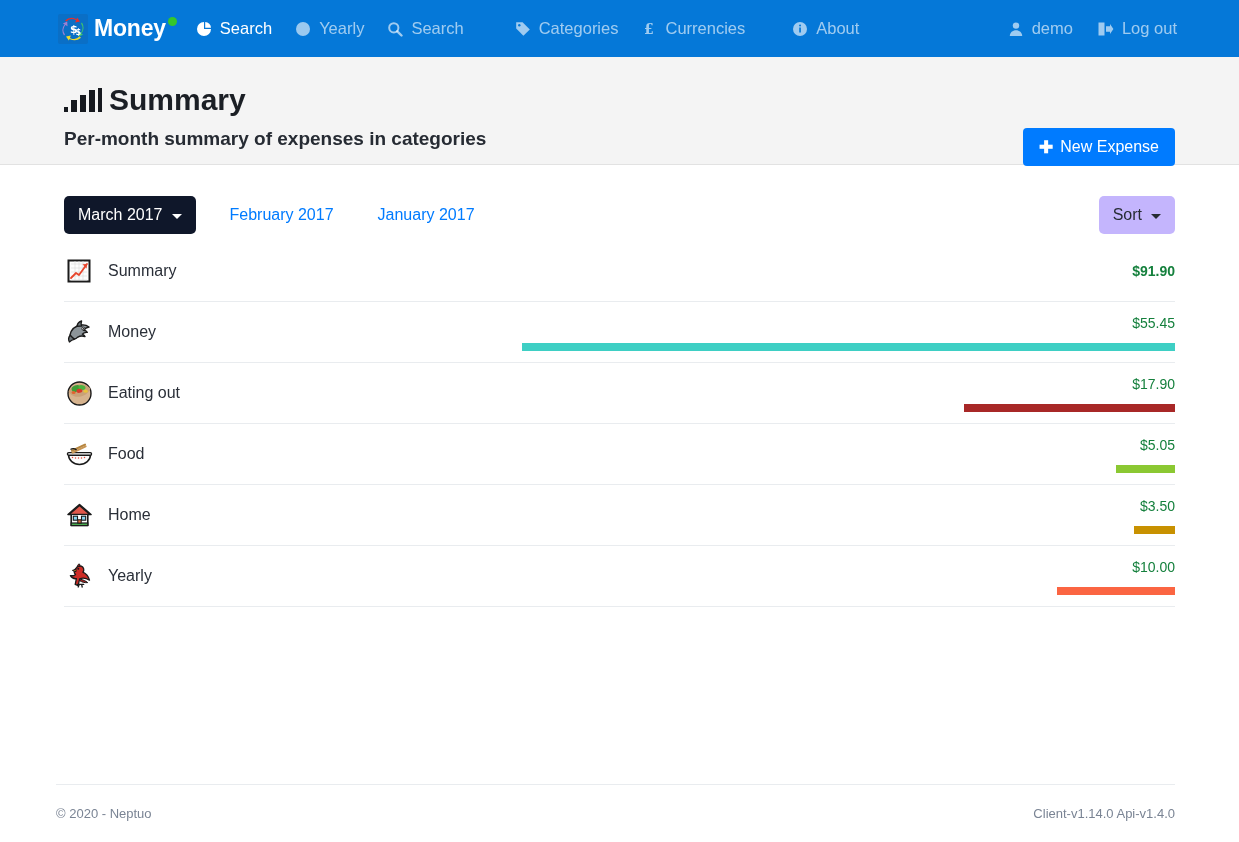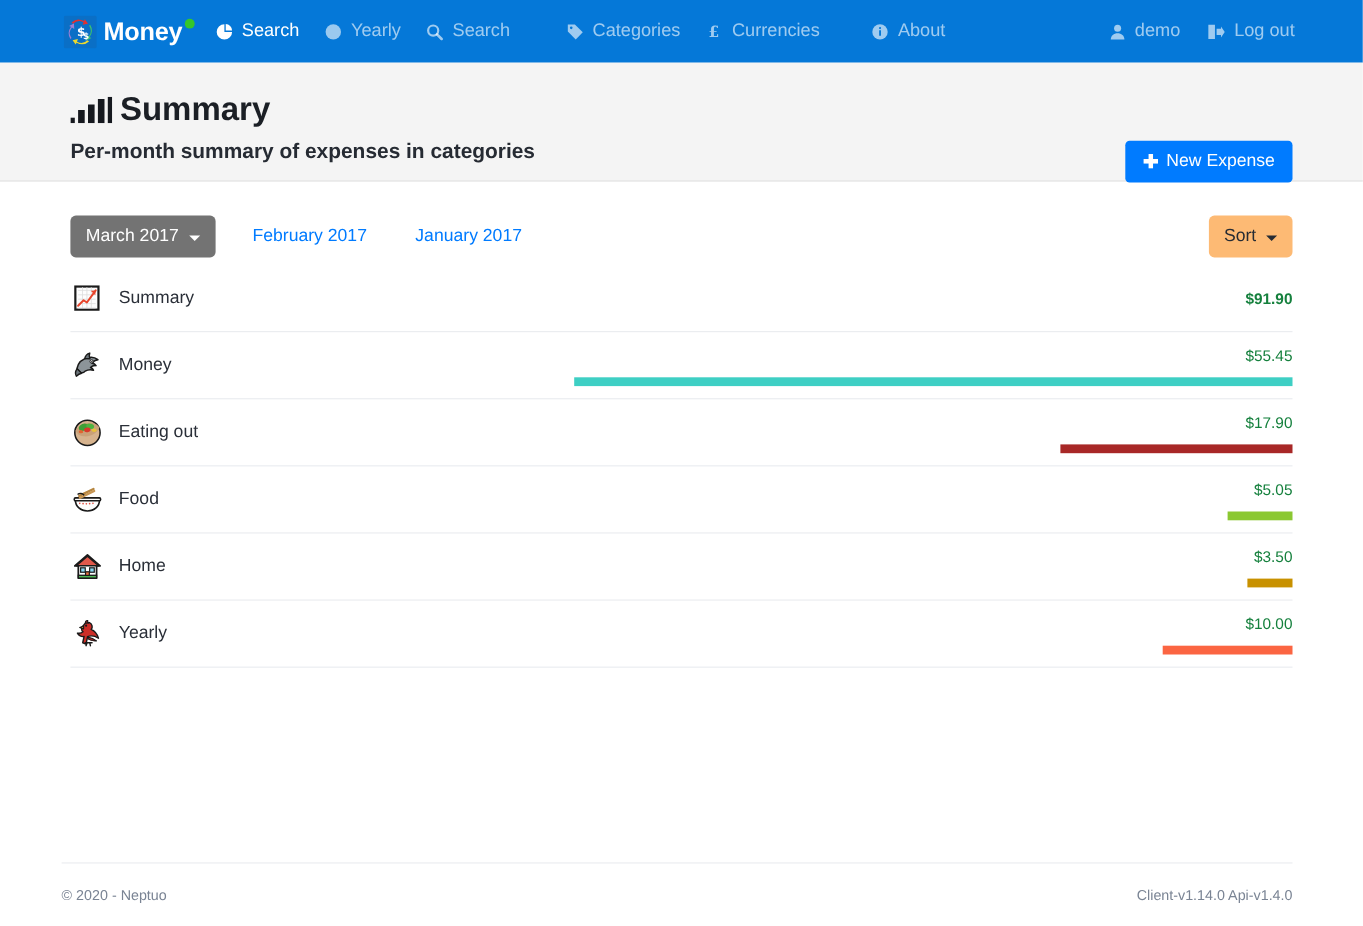--- a/index.html
+++ b/index.html
@@ -126,21 +126,21 @@
 
   
   .content { padding: 0 64px; position: relative; }
 
   .tabs-row {
     display: flex; align-items: center;
     padding-top: 24px;
     height: 76px;
   }
   .tab-active {
-    background: #737373;
+    background: #0f172a;
     color: #fff;
     border-radius: 5px;
     font-size: 16px;
     padding: 0 14px;
     height: 38px;
     display: inline-flex;
     align-items: center;
     cursor: pointer;
     border: none;
     font-family: inherit;
@@ -158,21 +158,21 @@
     color: #007bff;
     font-size: 16px;
     text-decoration: none;
     margin-left: 24px;
     padding: 0 10px;
     height: 38px;
     display: inline-flex; align-items: center;
   }
   .sort-btn {
     margin-left: auto;
-    background: #fdba74;
+    background: #c4b5fd;
     border: none;
     border-radius: 5px;
     color: #262b33;
     font-size: 16px;
     font-family: inherit;
     padding: 0 14px;
     height: 38px;
     display: inline-flex; align-items: center;
     cursor: pointer;
   }

